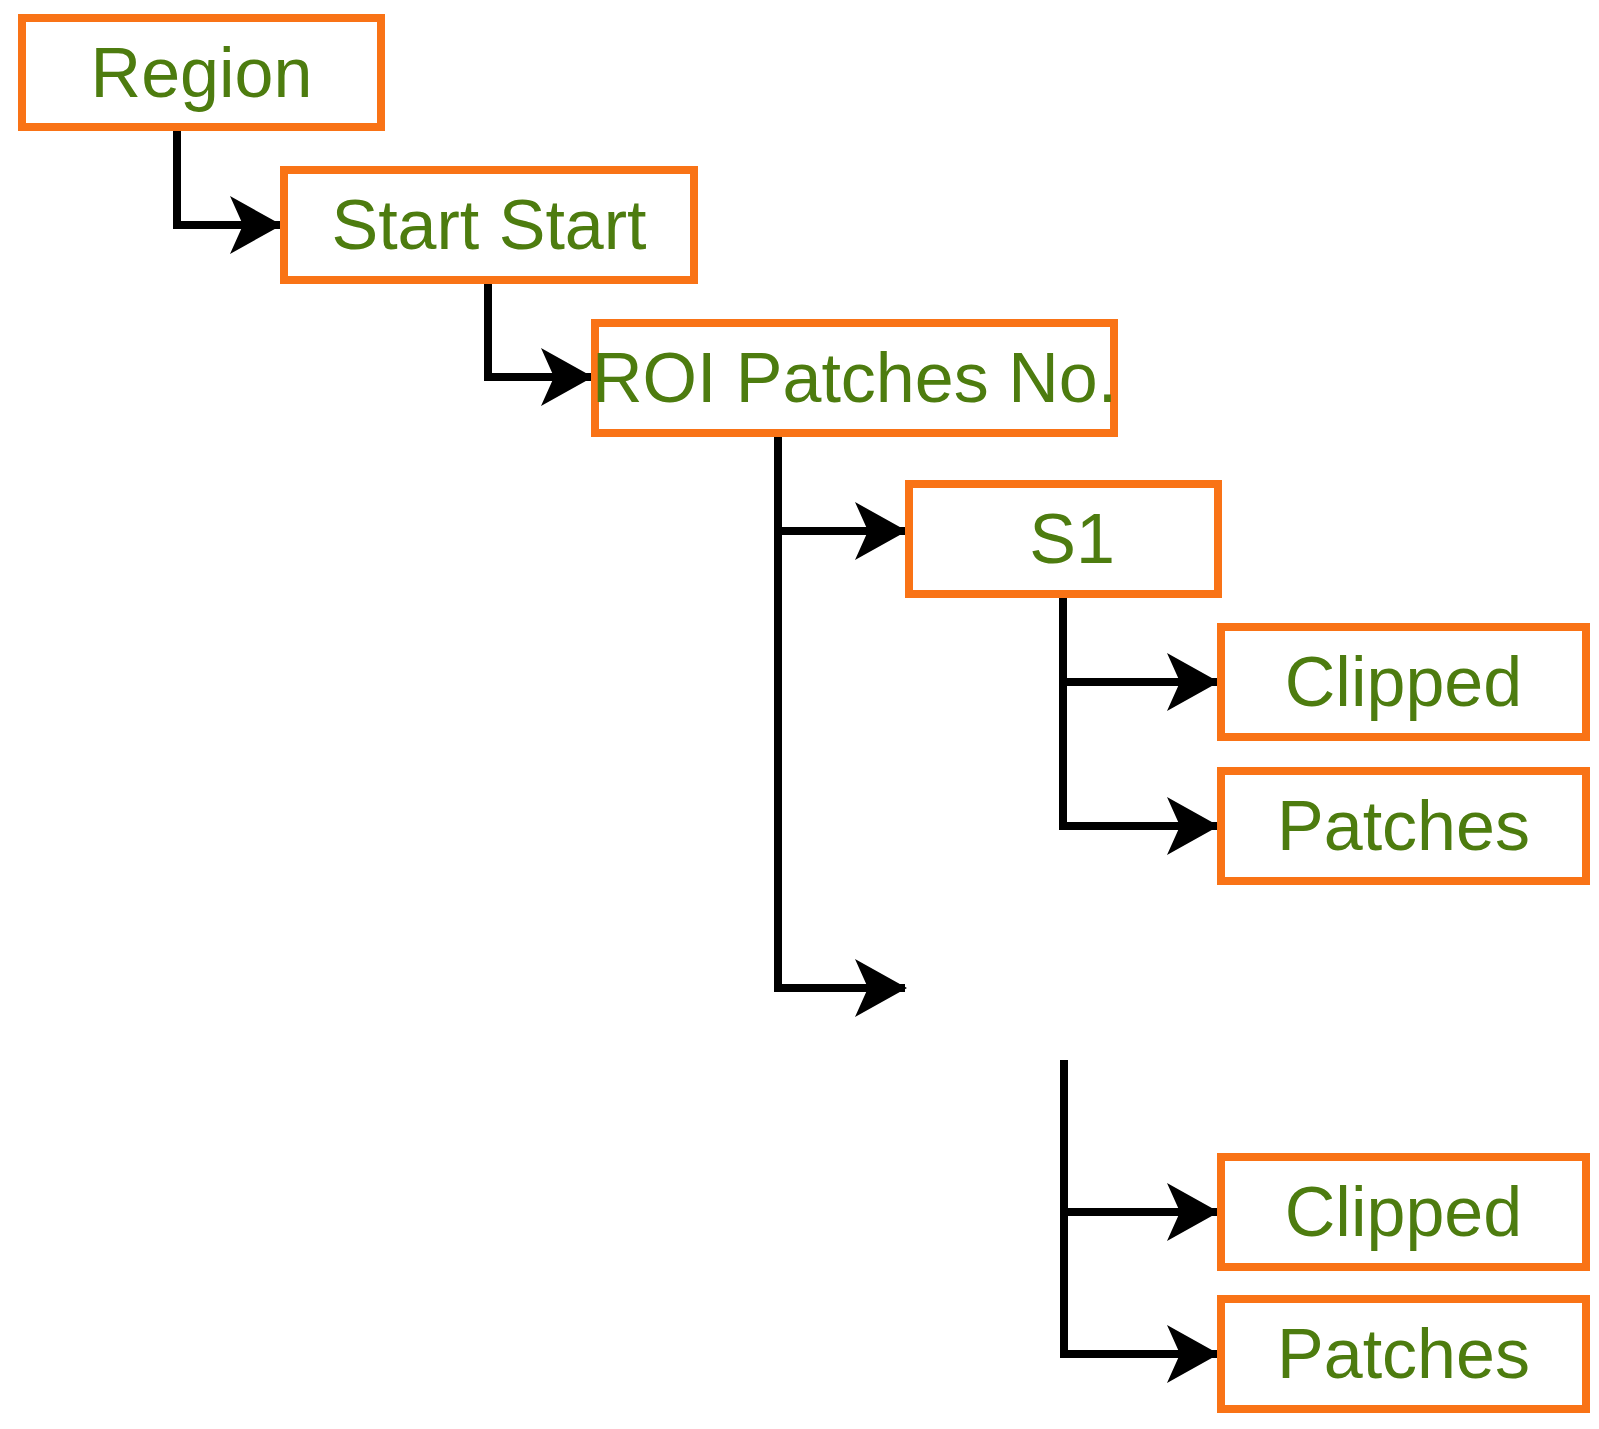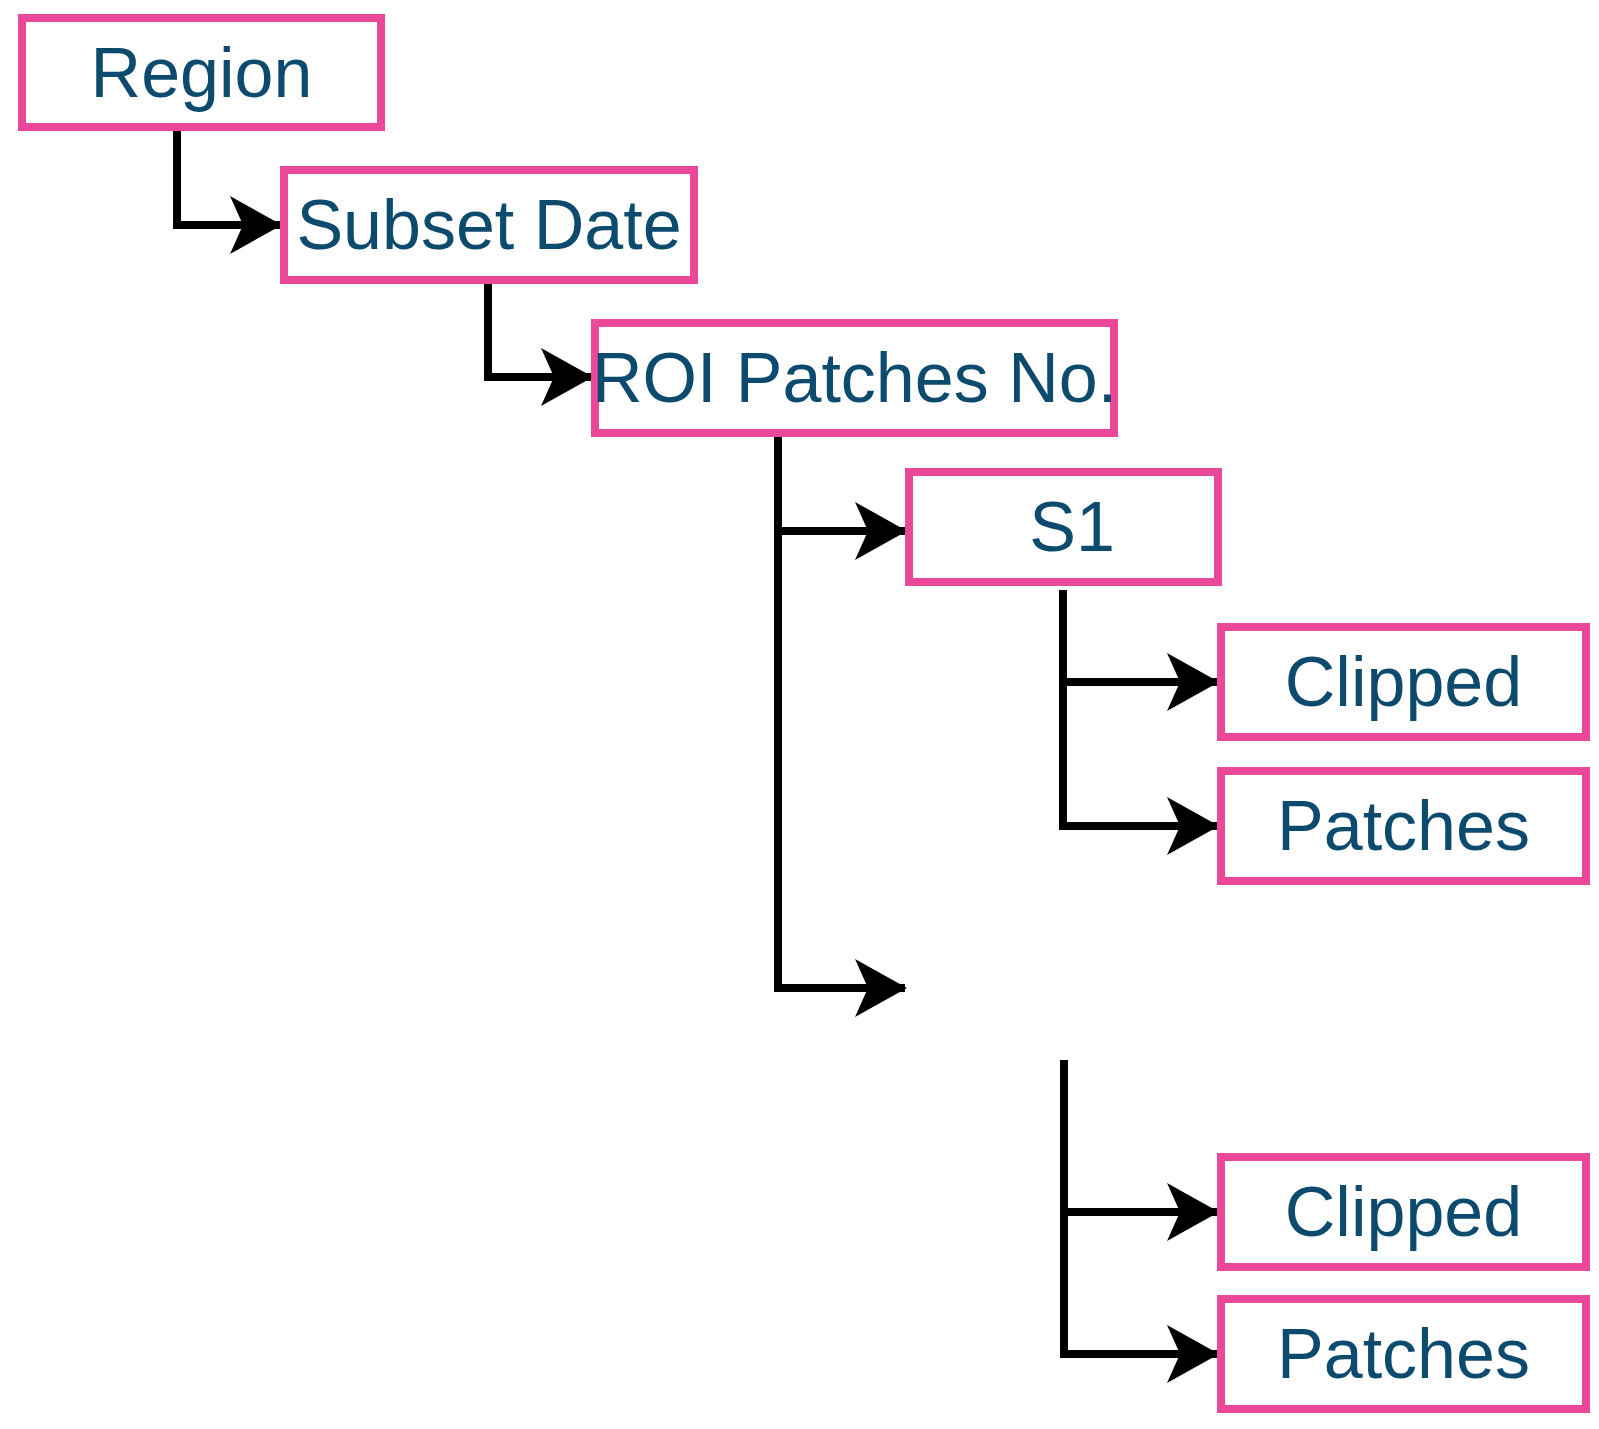--- a/index.html
+++ b/index.html
@@ -24,36 +24,36 @@
     z-index: 1;
   }
   .edges-svg path {
     stroke: #000000;
     stroke-width: 8;
     fill: none;
   }
   .node {
     position: absolute;
     box-sizing: border-box;
-    border: 8px solid #ec4899;
+    border: 8px solid #f97316;
     background: #ffffff;
-    color: #0c4a6e;
+    color: #4d7c0f;
     display: flex;
     align-items: center;
     justify-content: center;
     font-size: 70px;
     line-height: 1;
     white-space: nowrap;
     z-index: 2;
   }
   
   .node-region        { left: 18px;   top: 14px;   width: 367px; height: 117px; }
   .node-start-date    { left: 280px;  top: 166px;  width: 418px; height: 118px; }
   .node-roi-subset-no { left: 591px;  top: 319px;  width: 527px; height: 118px; }
-  .node-s1            { left: 905px;  top: 468px;  width: 317px; height: 118px; padding-left: 17px; }
+  .node-s1            { left: 905px;  top: 480px;  width: 317px; height: 118px; padding-left: 17px; }
   .node-s1-clipped    { left: 1217px; top: 623px;  width: 373px; height: 118px; }
   .node-s1-patches    { left: 1217px; top: 767px;  width: 373px; height: 118px; }
   .node-s2            { left: 905px;  top: 942px;  width: 317px; height: 118px; }
   .node-s2-clipped    { left: 1217px; top: 1153px; width: 373px; height: 118px; }
   .node-s2-patches    { left: 1217px; top: 1295px; width: 373px; height: 118px; }
 </style>
 </head>
 <body>
 
 <div class="page">
@@ -68,21 +68,21 @@
     <path d="M488,284 L488,377 L591,377" marker-end="url(#arrowhead)"></path>
     <path d="M778,437 L778,531 L905,531" marker-end="url(#arrowhead)"></path>
     <path d="M778,437 L778,988 L905,988" marker-end="url(#arrowhead)"></path>
     <path d="M1063,590 L1063,682 L1217,682" marker-end="url(#arrowhead)"></path>
     <path d="M1063,590 L1063,826 L1217,826" marker-end="url(#arrowhead)"></path>
     <path d="M1064,1060 L1064,1212 L1217,1212" marker-end="url(#arrowhead)"></path>
     <path d="M1064,1060 L1064,1354 L1217,1354" marker-end="url(#arrowhead)"></path>
   </svg>
 
   <div class="node node-region">Region</div>
-  <div class="node node-start-date">Subset Date</div>
+  <div class="node node-start-date">Start Start</div>
   <div class="node node-roi-subset-no">ROI Patches No.</div>
   <div class="node node-s1">S1</div>
   <div class="node node-s1-clipped">Clipped</div>
   <div class="node node-s1-patches">Patches</div>
   <div class="node node-s2-clipped">Clipped</div>
   <div class="node node-s2-patches">Patches</div>
 
 </div>
 
 </body></html>

